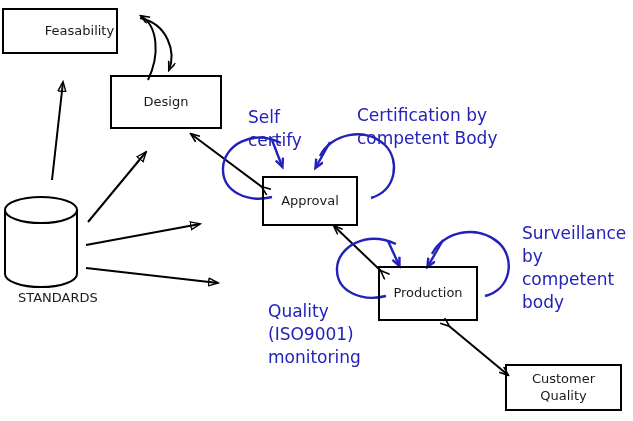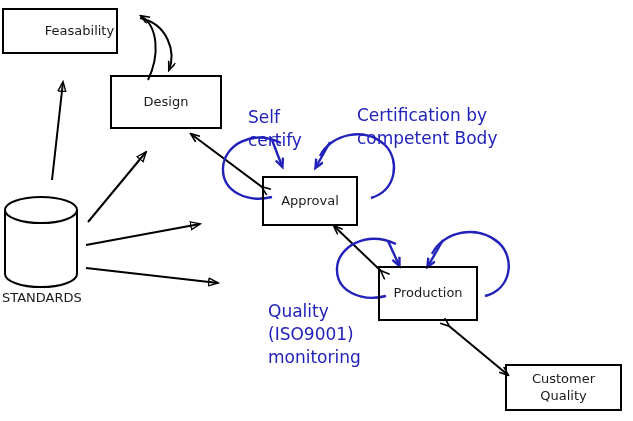--- a/index.html
+++ b/index.html
@@ -120,26 +120,28 @@
 
   <div class="node-box" style="left:378px; top:266px; width:100px; height:55px;">
     <span>Production</span>
   </div>
 
   <div class="node-box" style="left:505px; top:364px; width:117px; height:47px;">
     <span>Customer
 Quality</span>
   </div>
 
-  <div class="store-label" style="left:2px; top:290px;">STANDARDS</div>
+  <div class="store-label" style="left:18px; top:290px;">STANDARDS</div>
 
   <div class="annot" style="left:248px; top:106px;">Self
 certify</div>
 
   <div class="annot" style="left:357px; top:104px;">Certification by
 competent Body</div>
 
   <div class="annot" style="left:268px; top:300px;">Quality
 (ISO9001)
 monitoring</div>
 
+  <div class="annot" style="left:522px; top:222px;">Surveillance by
+competent body</div>
 
 </div>
 
 </body></html>

